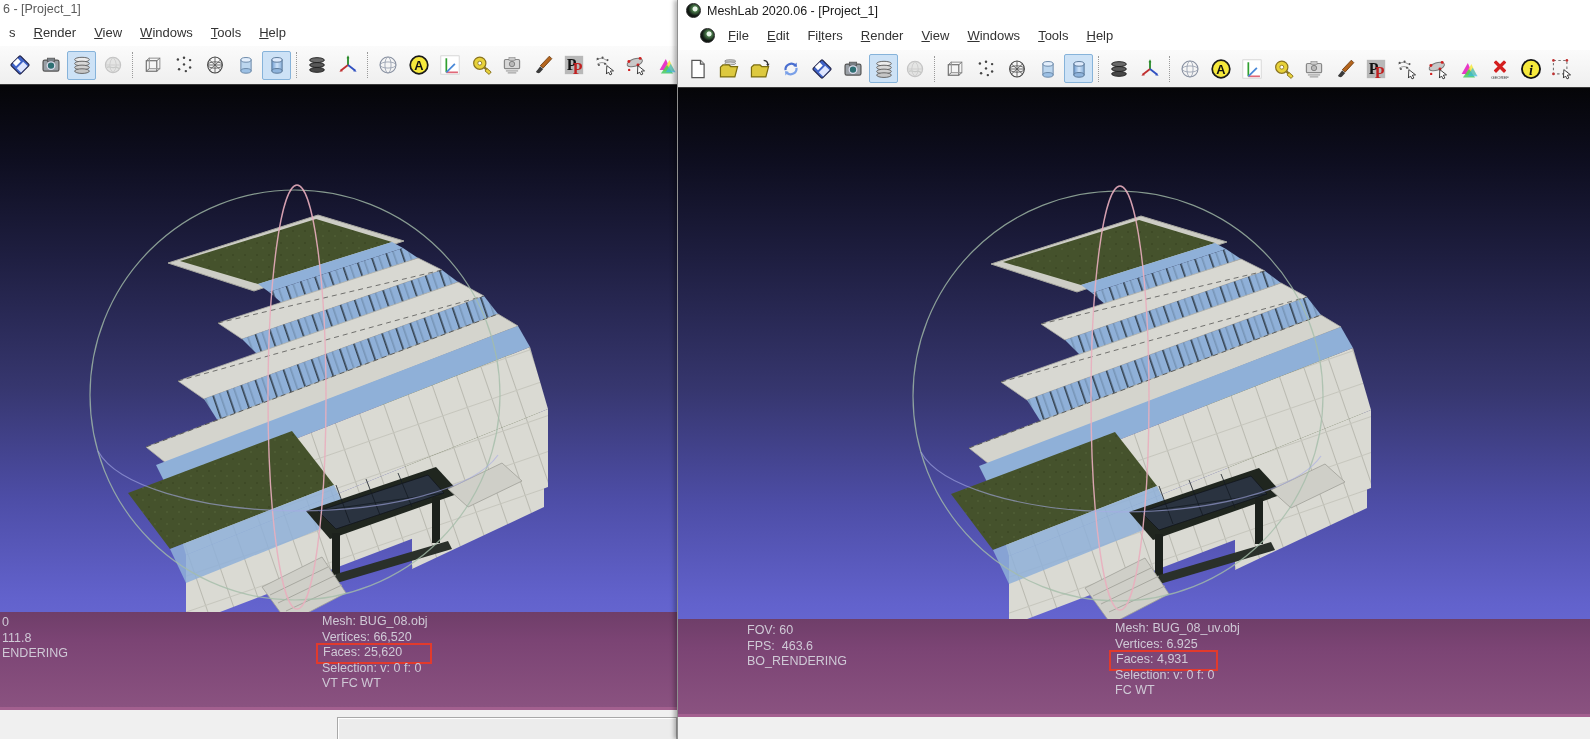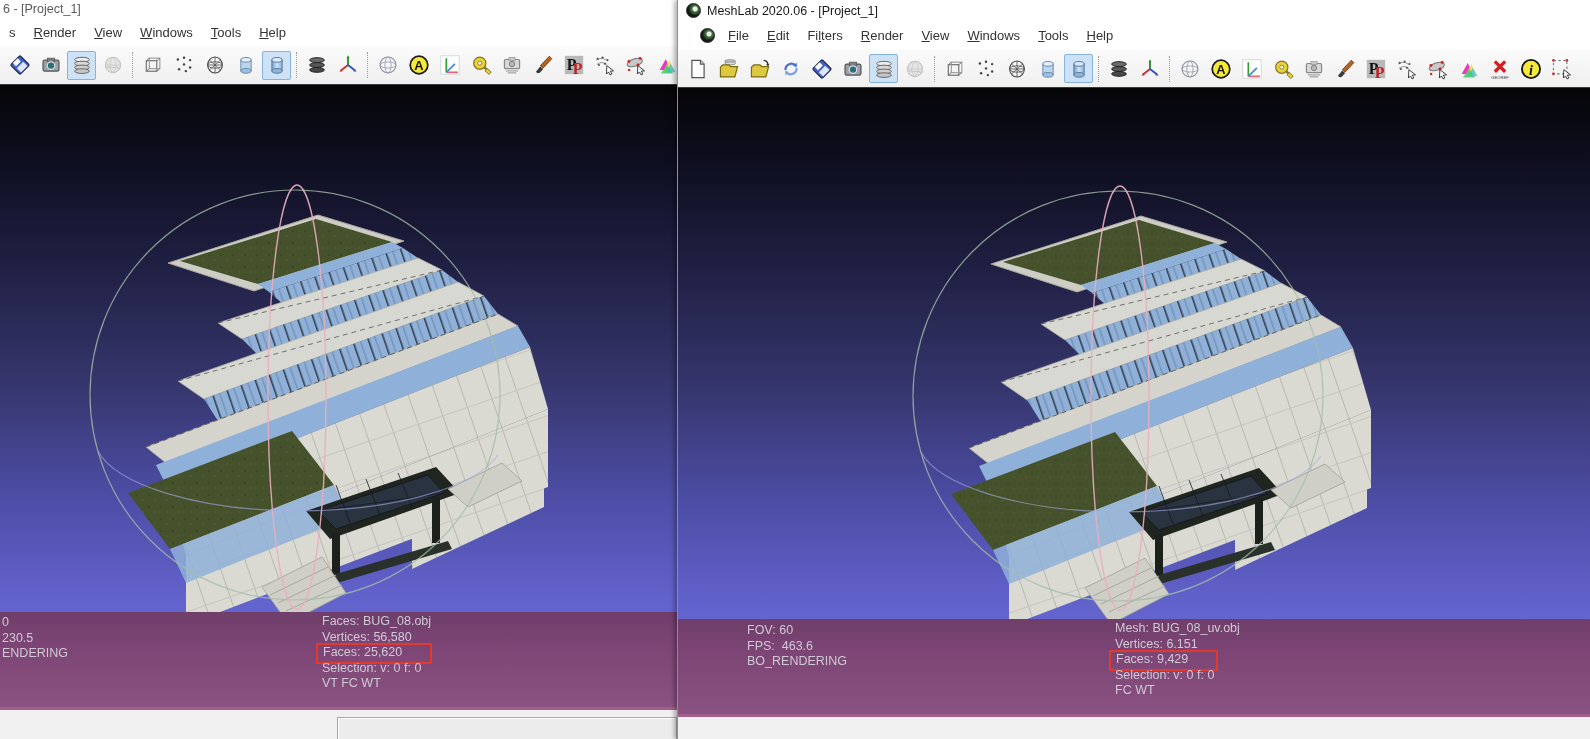--- a/index.html
+++ b/index.html
@@ -376,22 +376,22 @@
             </svg>
           </span>
         </button>
       </div>
 
     <div class="viewport">
       <svg class="modelsvg" style="left:50px;top:70px" width="520" height="512">
         <use href="#building-model"></use>
       </svg>
       <div class="band">
-        <div class="hud" id="hud-left-l" style="left:2px;top:3px"><div>0</div><div>230.5</div><div>ENDERING</div></div>
-        <div class="hud" id="hud-left-m" style="left:322px;top:2px"><div>Faces: BUG_08.obj</div><div>Vertices: 56,580</div><div><span class="faces-hl">Faces: 25,620</span></div><div>Selection: v: 0 f: 0</div><div>VT FC WT</div></div>
+        <div class="hud" id="hud-left-l" style="left:2px;top:3px"><div>0</div><div>111.8</div><div>ENDERING</div></div>
+        <div class="hud" id="hud-left-m" style="left:322px;top:2px"><div>Mesh: BUG_08.obj</div><div>Vertices: 66,520</div><div><span class="faces-hl">Faces: 25,620</span></div><div>Selection: v: 0 f: 0</div><div>VT FC WT</div></div>
       </div>
     </div>
 
     <div class="bottombar">
       <div class="sunken-panel"></div>
     </div>
   </div>
 
   <div class="window" id="win-right">
     <div class="titlebar">
@@ -709,21 +709,21 @@
           </span>
         </button>
       </div>
 
     <div class="viewport">
       <svg class="modelsvg" style="left:195px;top:68px" width="520" height="512">
         <use href="#building-model"></use>
       </svg>
       <div class="band">
         <div class="hud" id="hud-right-l" style="left:69px;top:4px"><div>FOV: 60</div><div>FPS:  463.6</div><div>BO_RENDERING</div></div>
-        <div class="hud" id="hud-right-m" style="left:437px;top:2px"><div>Mesh: BUG_08_uv.obj</div><div>Vertices: 6.151</div><div><span class="faces-hl">Faces: 9,429</span></div><div>Selection: v: 0 f: 0</div><div>FC WT</div></div>
+        <div class="hud" id="hud-right-m" style="left:437px;top:2px"><div>Mesh: BUG_08_uv.obj</div><div>Vertices: 6.925</div><div><span class="faces-hl">Faces: 4,931</span></div><div>Selection: v: 0 f: 0</div><div>FC WT</div></div>
       </div>
     </div>
 
     <div class="vstrip">
       <div class="vthumb"></div>
     </div>
 
     <div class="bottombar"></div>
   </div>
 </div>

